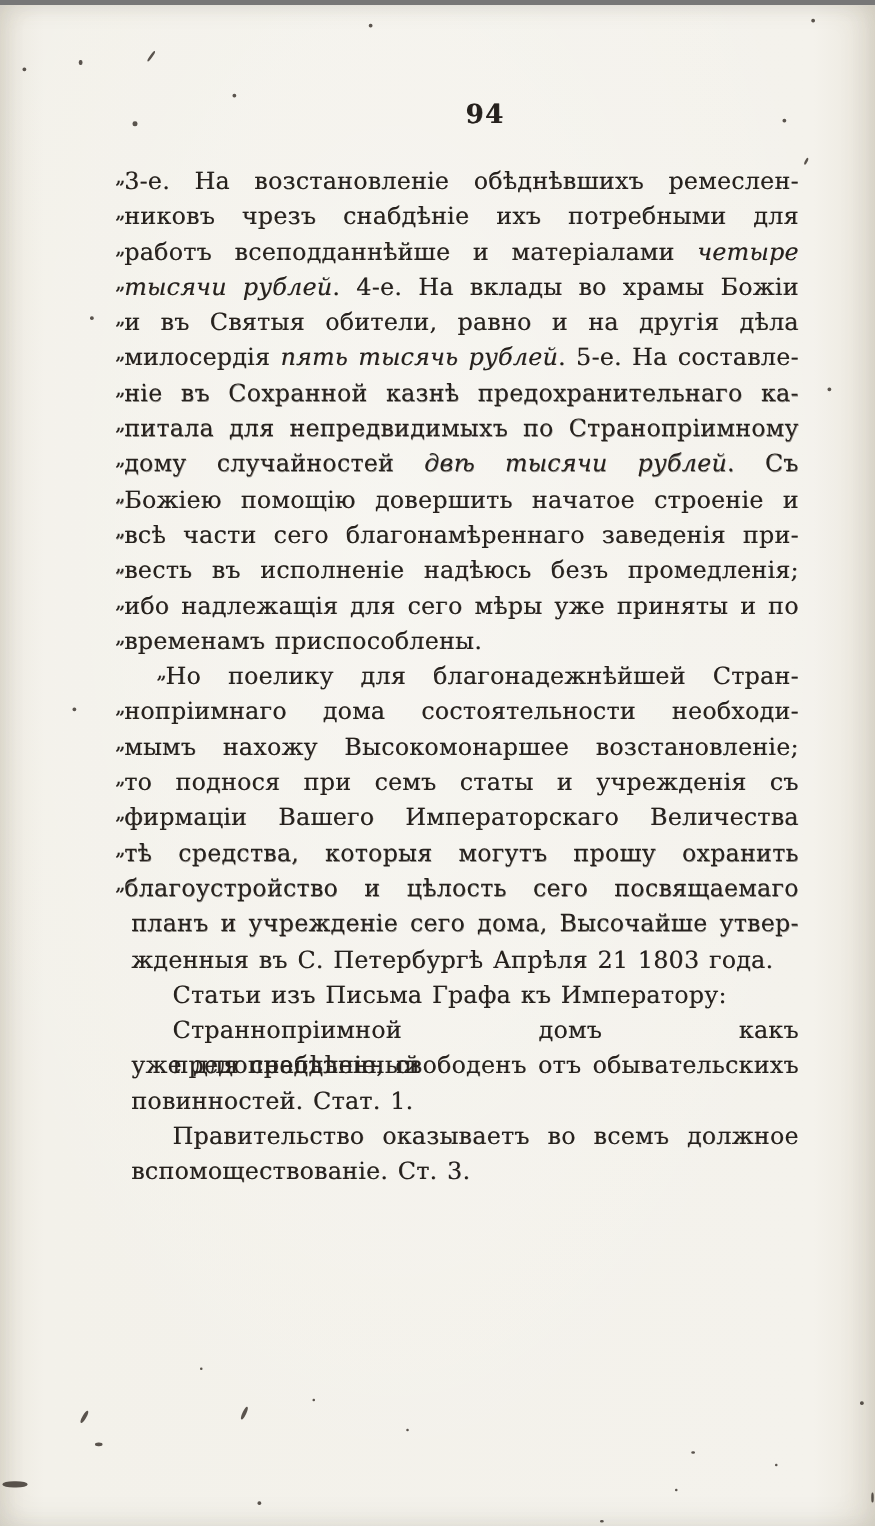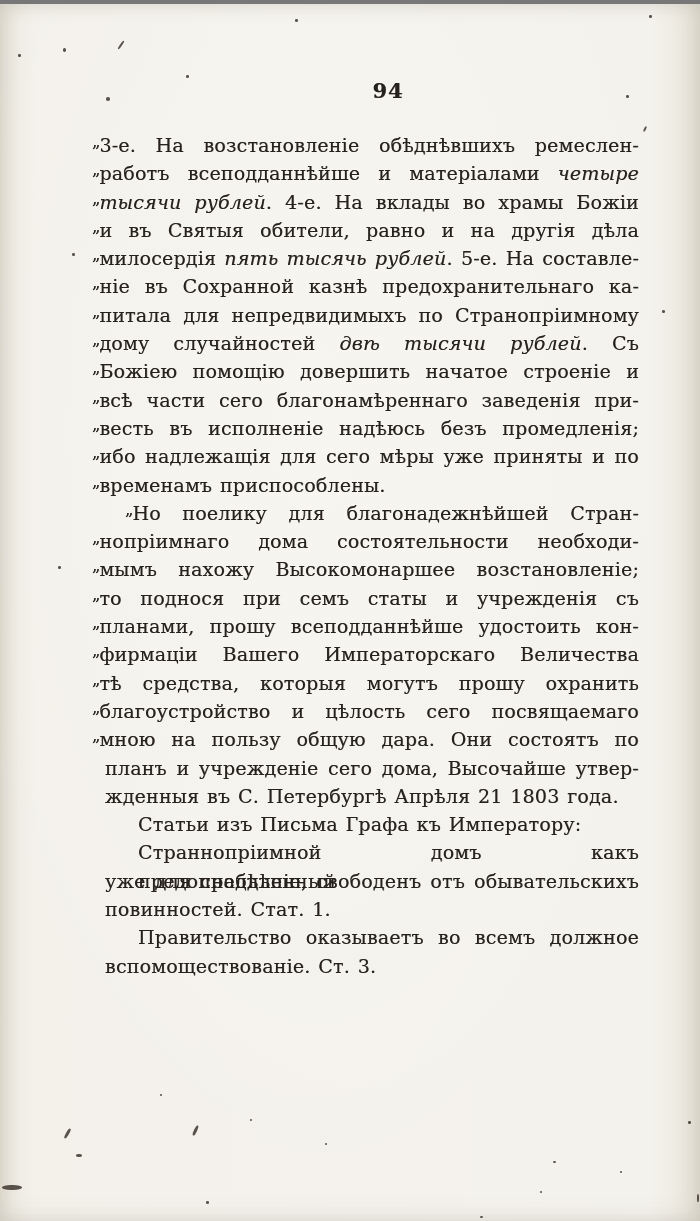--- a/index.html
+++ b/index.html
@@ -45,41 +45,40 @@
     position:absolute; background:#332c26; border-radius:45%; opacity:0.8;
   }
 </style>
 </head>
 <body>
 
 <div class="page">
   <div class="pageno">94</div>
   <div class="text" id="text-block">
       <div class="line q"><span class="qm">„</span><span class="">3-е. На возстановленіе обѣднѣвшихъ ремеслен-</span></div>
+      <div class="line q"><span class="qm">„</span><span class="">никовъ чрезъ снабдѣніе ихъ потребными для</span></div>
       <div class="line q"><span class="qm">„</span><span class="">работъ всеподданнѣйше и матеріалами </span><span class="it ">четыре</span></div>
       <div class="line q"><span class="qm">„</span><span class="it ">тысячи рублей</span><span class="">. 4-е. На вклады во храмы Божіи</span></div>
       <div class="line q"><span class="qm">„</span><span class="">и въ Святыя обители, равно и на другія дѣла</span></div>
       <div class="line q"><span class="qm">„</span><span class="">милосердія </span><span class="it ">пять тысячь рублей</span><span class="">. 5-е. На составле-</span></div>
       <div class="line q"><span class="qm">„</span><span class="">ніе въ Сохранной казнѣ предохранительнаго ка-</span></div>
       <div class="line q"><span class="qm">„</span><span class="">питала для непредвидимыхъ по Странопріимному</span></div>
       <div class="line q"><span class="qm">„</span><span class="">дому случайностей </span><span class="it ">двѣ тысячи рублей</span><span class="">. Съ</span></div>
       <div class="line q"><span class="qm">„</span><span class="">Божіею помощію довершить начатое строеніе и</span></div>
       <div class="line q"><span class="qm">„</span><span class="">всѣ части сего благонамѣреннаго заведенія при-</span></div>
       <div class="line q"><span class="qm">„</span><span class="">весть въ исполненіе надѣюсь безъ промедленія;</span></div>
       <div class="line q"><span class="qm">„</span><span class="">ибо надлежащія для сего мѣры уже приняты и по</span></div>
       <div class="line q end"><span class="qm">„</span><span class="">временамъ приспособлены.</span></div>
       <div class="line q ind"><span class="qm">„</span><span class="">Но поелику для благонадежнѣйшей Стран-</span></div>
       <div class="line q"><span class="qm">„</span><span class="">нопріимнаго дома состоятельности необходи-</span></div>
       <div class="line q"><span class="qm">„</span><span class="">мымъ нахожу Высокомонаршее возстановленіе;</span></div>
       <div class="line q"><span class="qm">„</span><span class="">то поднося при семъ статы и учрежденія съ</span></div>
-      <div class="line q"><span class="qm">„</span><span class="">планами, прошу всеподданнѣйше удостоить кон-</span></div>
       <div class="line q"><span class="qm">„</span><span class="">фирмаціи Вашего Императорскаго Величества</span></div>
       <div class="line q"><span class="qm">„</span><span class="">тѣ средства, которыя могутъ прошу охранить</span></div>
       <div class="line q"><span class="qm">„</span><span class="">благоустройство и цѣлость сего посвящаемаго</span></div>
-      <div class="line q"><span class="qm">„</span><span class="">мною на пользу общую дара. Они состоятъ по</span></div>
       <div class="line"><span class="">планъ и учрежденіе сего дома, Высочайше утвер-</span></div>
       <div class="line end"><span class="">жденныя въ С. Петербургѣ Апрѣля 21 1803 года.</span></div>
       <div class="line ind end"><span class="">Статьи изъ Письма Графа къ Императору:</span></div>
       <div class="line ind"><span class="">Страннопріимной домъ какъ предопредѣленный</span></div>
       <div class="line"><span class="">уже для снабдѣніе, свободенъ отъ обывательскихъ</span></div>
       <div class="line end"><span class="">повинностей. Стат. 1.</span></div>
       <div class="line ind"><span class="">Правительство оказываетъ во всемъ должное</span></div>
       <div class="line end"><span class="">вспомоществованіе. Ст. 3.</span></div>
     </div>
   <div id="artifacts">

